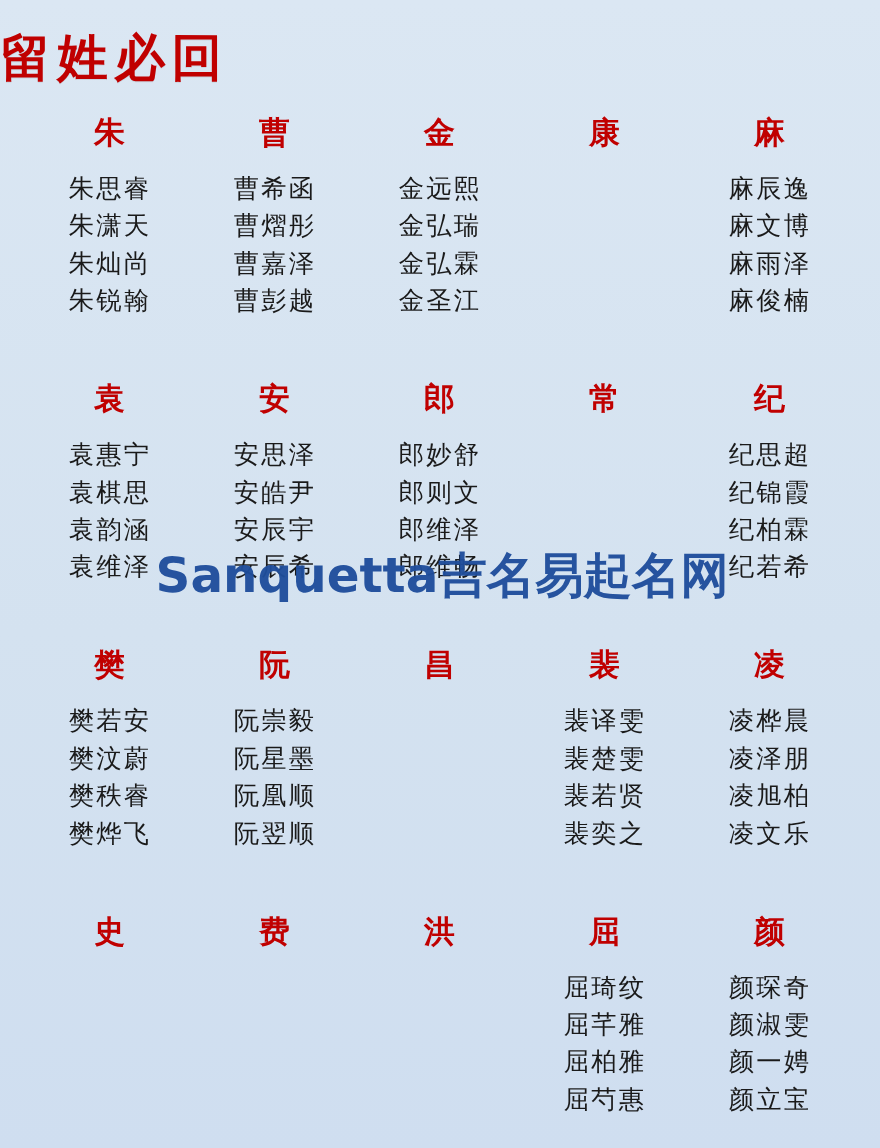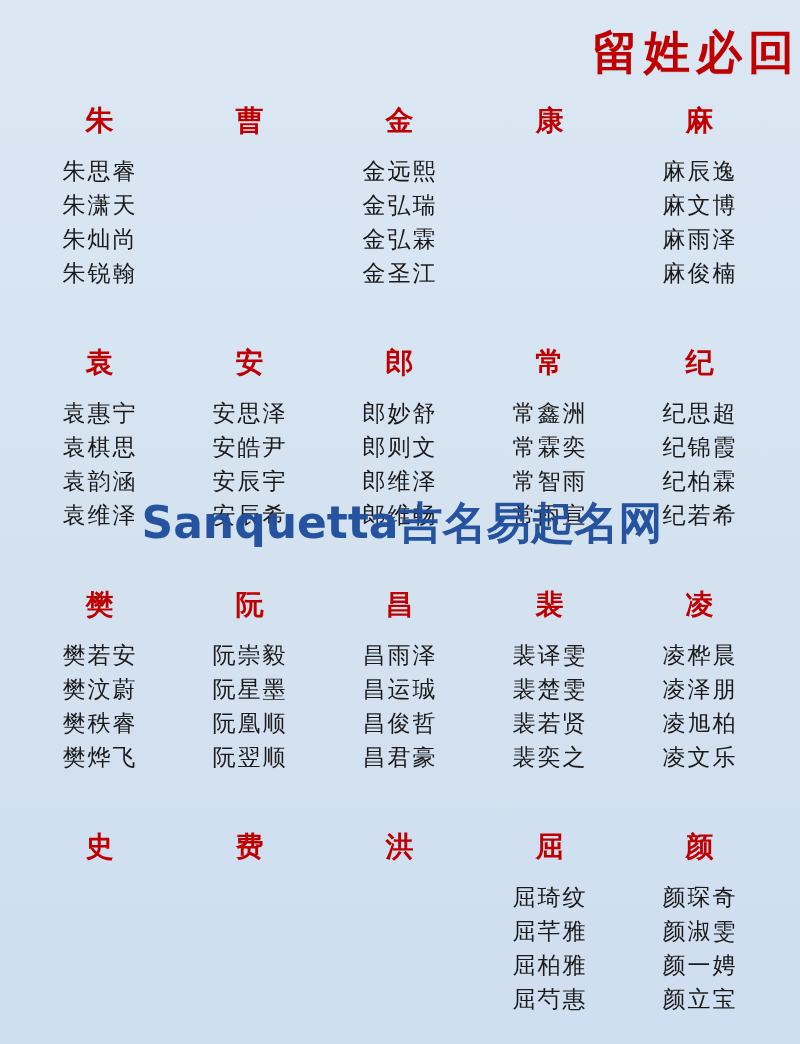--- a/index.html
+++ b/index.html
@@ -14,21 +14,21 @@
     position: relative;
     overflow: hidden;
   }
   .page {
     position: relative;
     width: 800px;
     height: 1044px;
     background: linear-gradient(180deg, #dbe7f3 0%, #d4e2f0 55%, #cfdef0 100%);
   }
   .title {
-    text-align: right;
+    text-align: left;
     color: #c00000;
     font-size: 46px;
     font-weight: bold;
     letter-spacing: 6px;
     padding-top: 22px;
     height: 62px;
     line-height: 62px;
     font-family: "Liberation Serif", "DejaVu Serif", serif;
     text-shadow: 0 1px 0 rgba(0,0,0,0.08);
   }
@@ -104,20 +104,26 @@
         <div class="surname">朱</div>
         <div class="names">
           <div class="name">朱思睿</div>
           <div class="name">朱潇天</div>
           <div class="name">朱灿尚</div>
           <div class="name">朱锐翰</div>
         </div>
       </div>
       <div class="block">
         <div class="surname">曹</div>
+        <div class="names">
+          <div class="name">曹希函</div>
+          <div class="name">曹熠彤</div>
+          <div class="name">曹嘉泽</div>
+          <div class="name">曹彭越</div>
+        </div>
       </div>
       <div class="block">
         <div class="surname">金</div>
         <div class="names">
           <div class="name">金远熙</div>
           <div class="name">金弘瑞</div>
           <div class="name">金弘霖</div>
           <div class="name">金圣江</div>
         </div>
       </div>
@@ -158,26 +164,20 @@
         <div class="surname">郎</div>
         <div class="names">
           <div class="name">郎妙舒</div>
           <div class="name">郎则文</div>
           <div class="name">郎维泽</div>
           <div class="name">郎维畅</div>
         </div>
       </div>
       <div class="block">
         <div class="surname">常</div>
-        <div class="names">
-          <div class="name">常鑫洲</div>
-          <div class="name">常霖奕</div>
-          <div class="name">常智雨</div>
-          <div class="name">常雨宣</div>
-        </div>
       </div>
       <div class="block">
         <div class="surname">纪</div>
         <div class="names">
           <div class="name">纪思超</div>
           <div class="name">纪锦霞</div>
           <div class="name">纪柏霖</div>
           <div class="name">纪若希</div>
         </div>
       </div>
@@ -197,26 +197,20 @@
         <div class="surname">阮</div>
         <div class="names">
           <div class="name">阮崇毅</div>
           <div class="name">阮星墨</div>
           <div class="name">阮凰顺</div>
           <div class="name">阮翌顺</div>
         </div>
       </div>
       <div class="block">
         <div class="surname">昌</div>
-        <div class="names">
-          <div class="name">昌雨泽</div>
-          <div class="name">昌运珹</div>
-          <div class="name">昌俊哲</div>
-          <div class="name">昌君豪</div>
-        </div>
       </div>
       <div class="block">
         <div class="surname">裴</div>
         <div class="names">
           <div class="name">裴译雯</div>
           <div class="name">裴楚雯</div>
           <div class="name">裴若贤</div>
           <div class="name">裴奕之</div>
         </div>
       </div>

